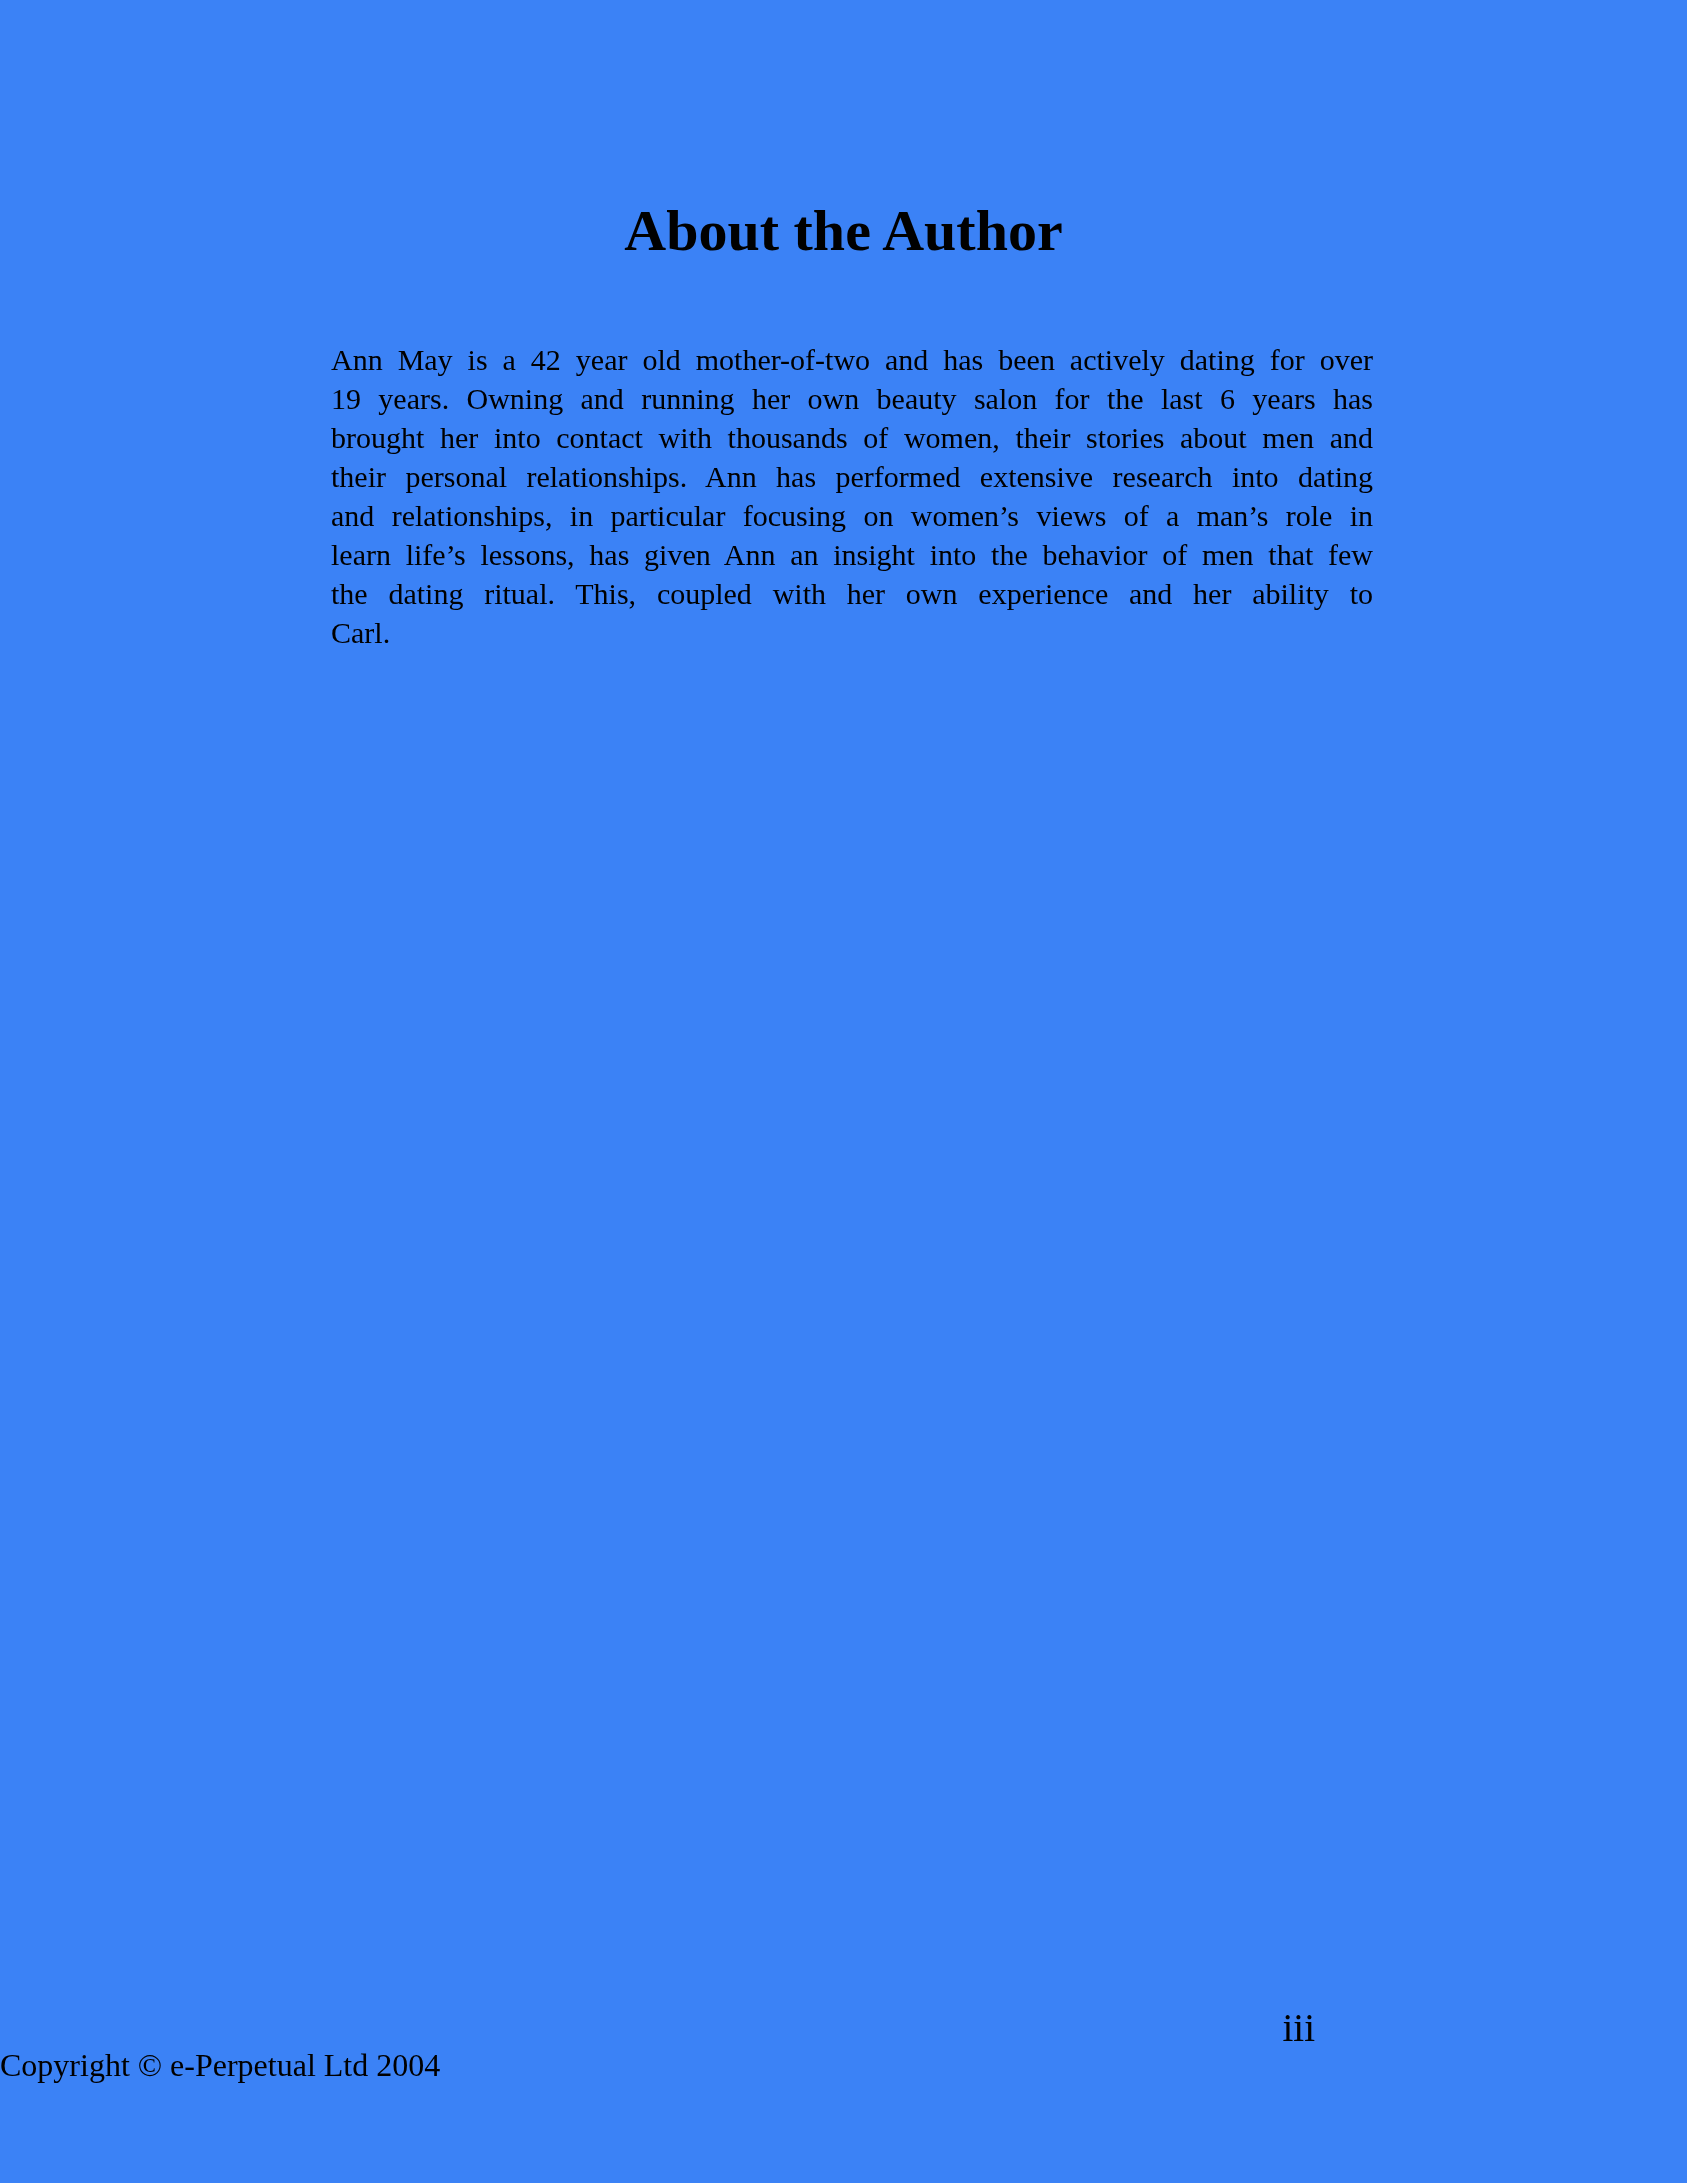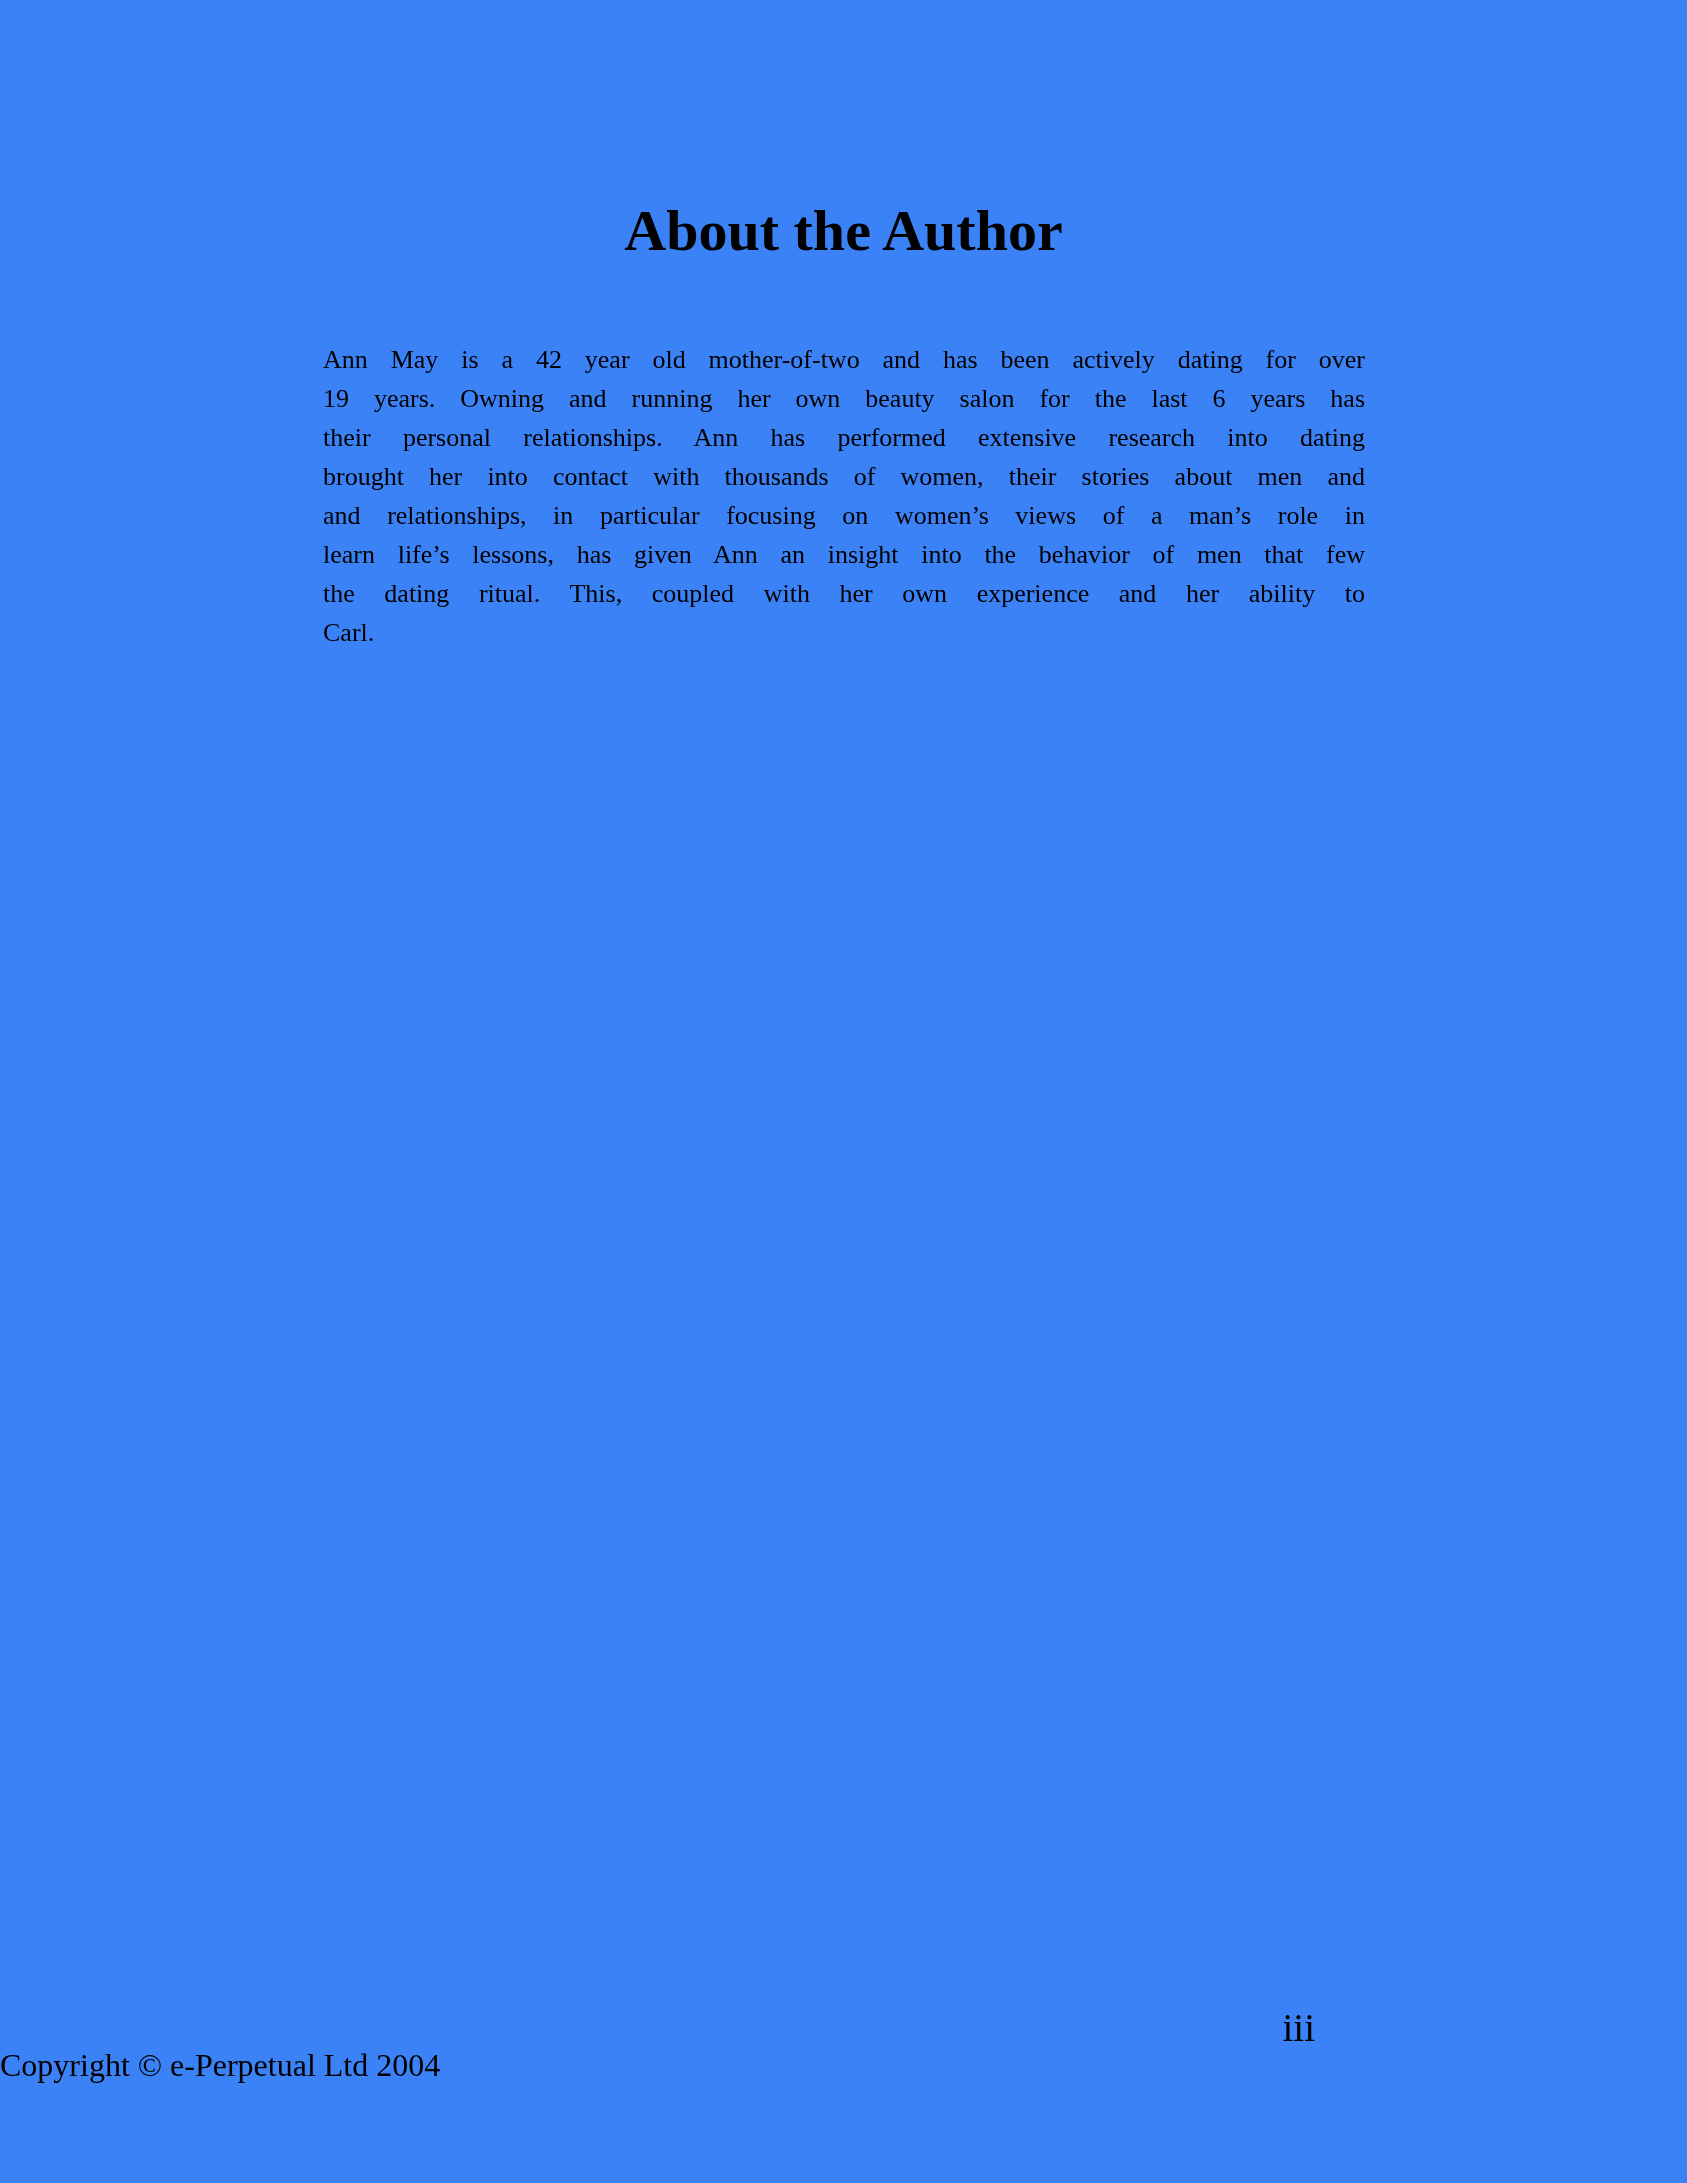--- a/index.html
+++ b/index.html
@@ -24,23 +24,23 @@
     margin: 0;
     font-size: 58px;
     font-weight: bold;
     line-height: 58px;
     text-align: center;
     letter-spacing: 0;
   }
   .paragraph {
     position: absolute;
     top: 340px;
-    left: 323px;
+    left: 331px;
     width: 1042px;
-    font-size: 26px;
+    font-size: 30px;
   }
   .jline, .lline {
     line-height: 39px;
     height: 39px;
     overflow: hidden;
     white-space: normal;
   }
   .jline {
     text-align: justify;
     text-align-last: justify;
@@ -69,22 +69,22 @@
 </head>
 <body>
 
 <div class="page">
 
   <h1 class="title">About the Author</h1>
 
   <div class="paragraph">
     <div class="jline">Ann May is a 42 year old mother-of-two and has been actively dating for over</div>
     <div class="jline">19 years. Owning and running her own beauty salon for the last 6 years has</div>
+    <div class="jline">brought her into contact with thousands of women, their stories about men and</div>
     <div class="jline">their personal relationships. Ann has performed extensive research into dating</div>
-    <div class="jline">brought her into contact with thousands of women, their stories about men and</div>
     <div class="jline">and relationships, in particular focusing on women’s views of a man’s role in</div>
     <div class="jline">learn life’s lessons, has given Ann an insight into the behavior of men that few</div>
     <div class="jline">the dating ritual. This, coupled with her own experience and her ability to</div>
     <div class="lline">Carl.</div>
   </div>
 
   <div class="pagenum">iii</div>
 
   <div class="copyright">Copyright © e-Perpetual Ltd 2004</div>
 

